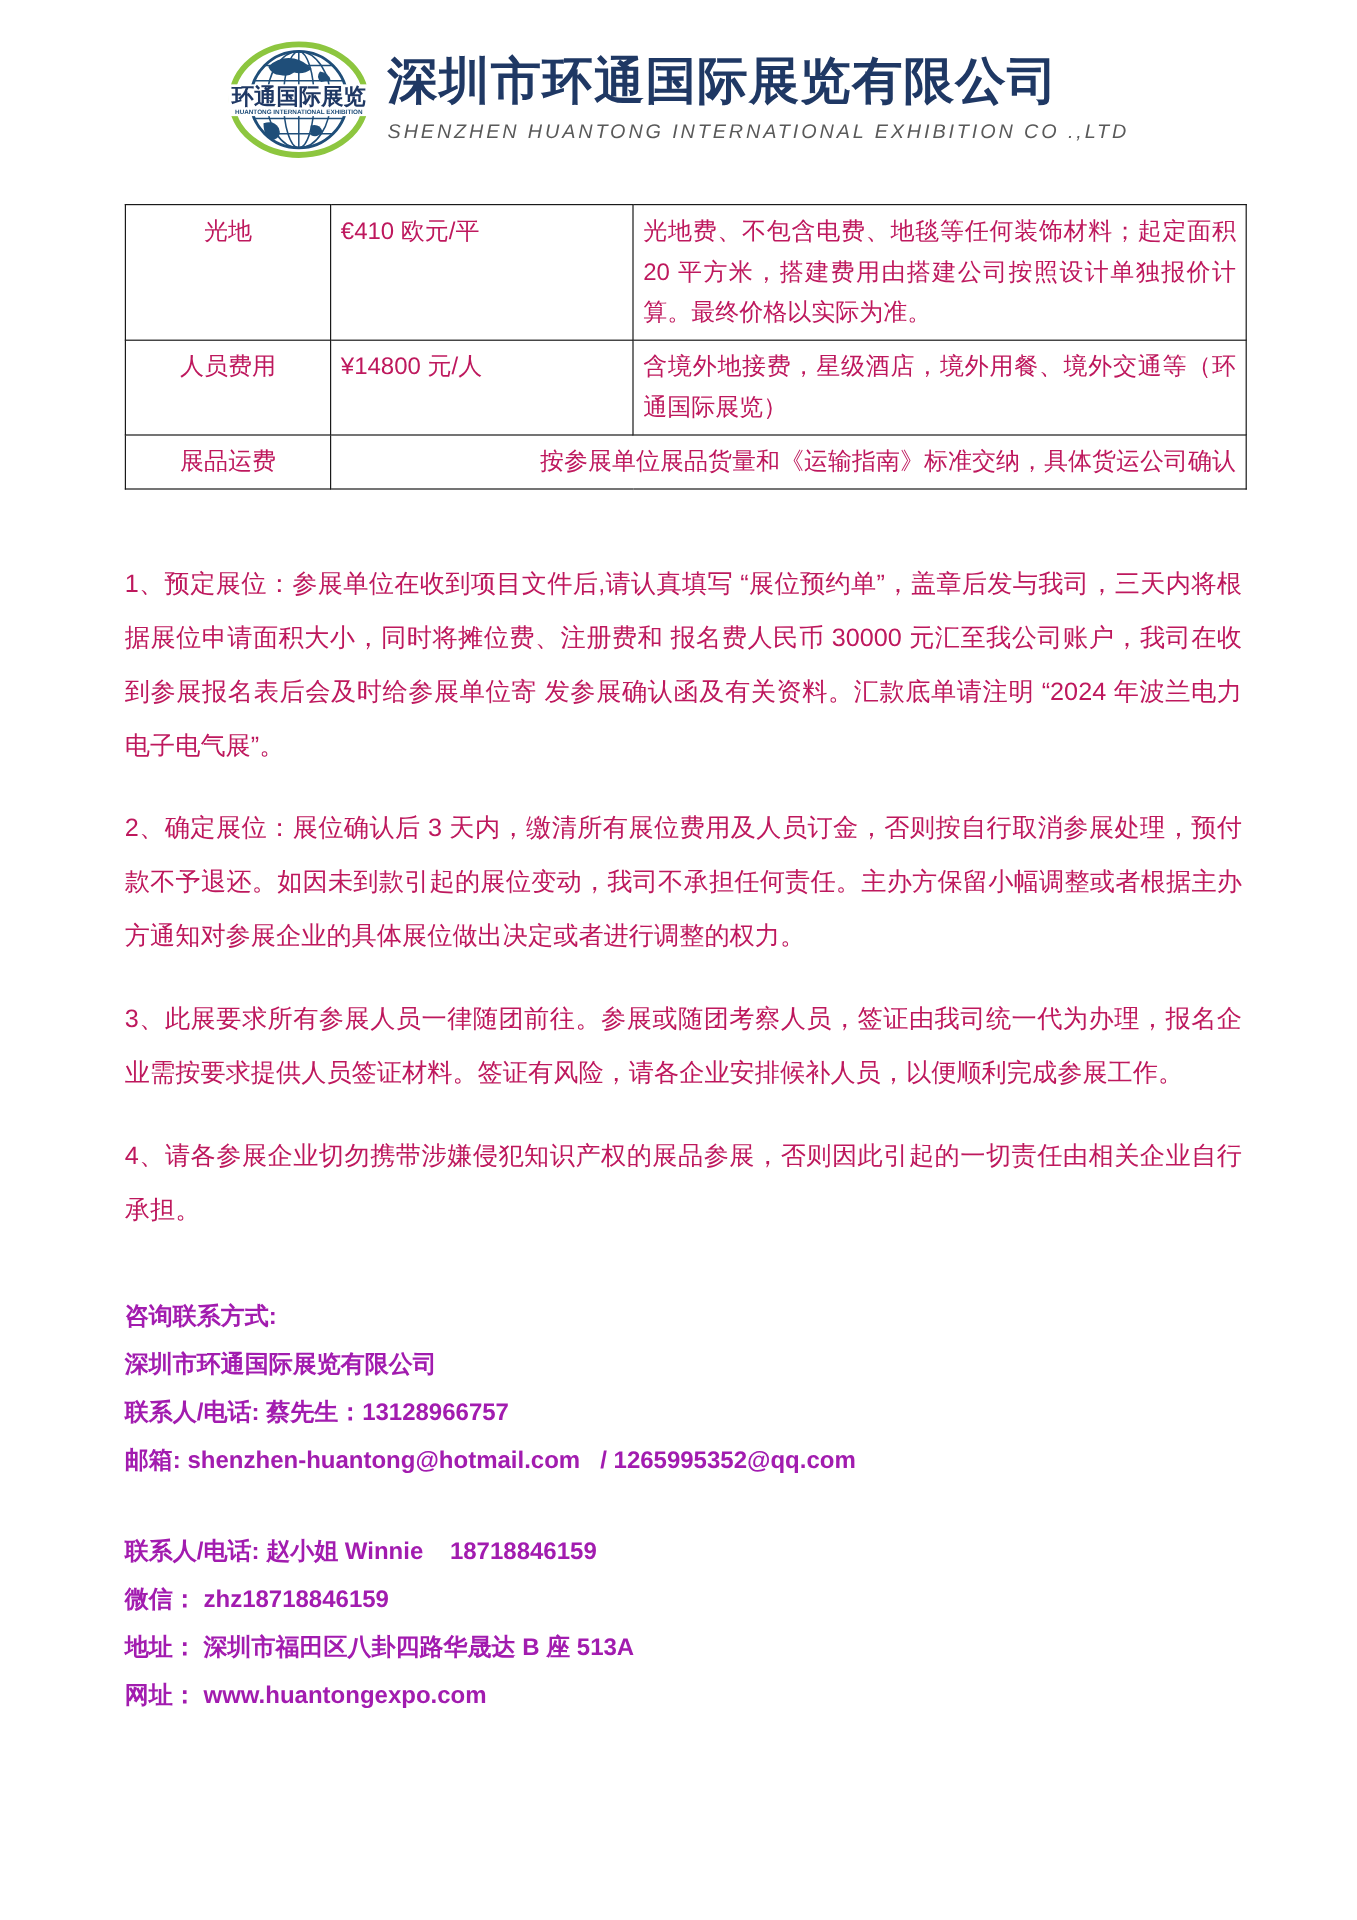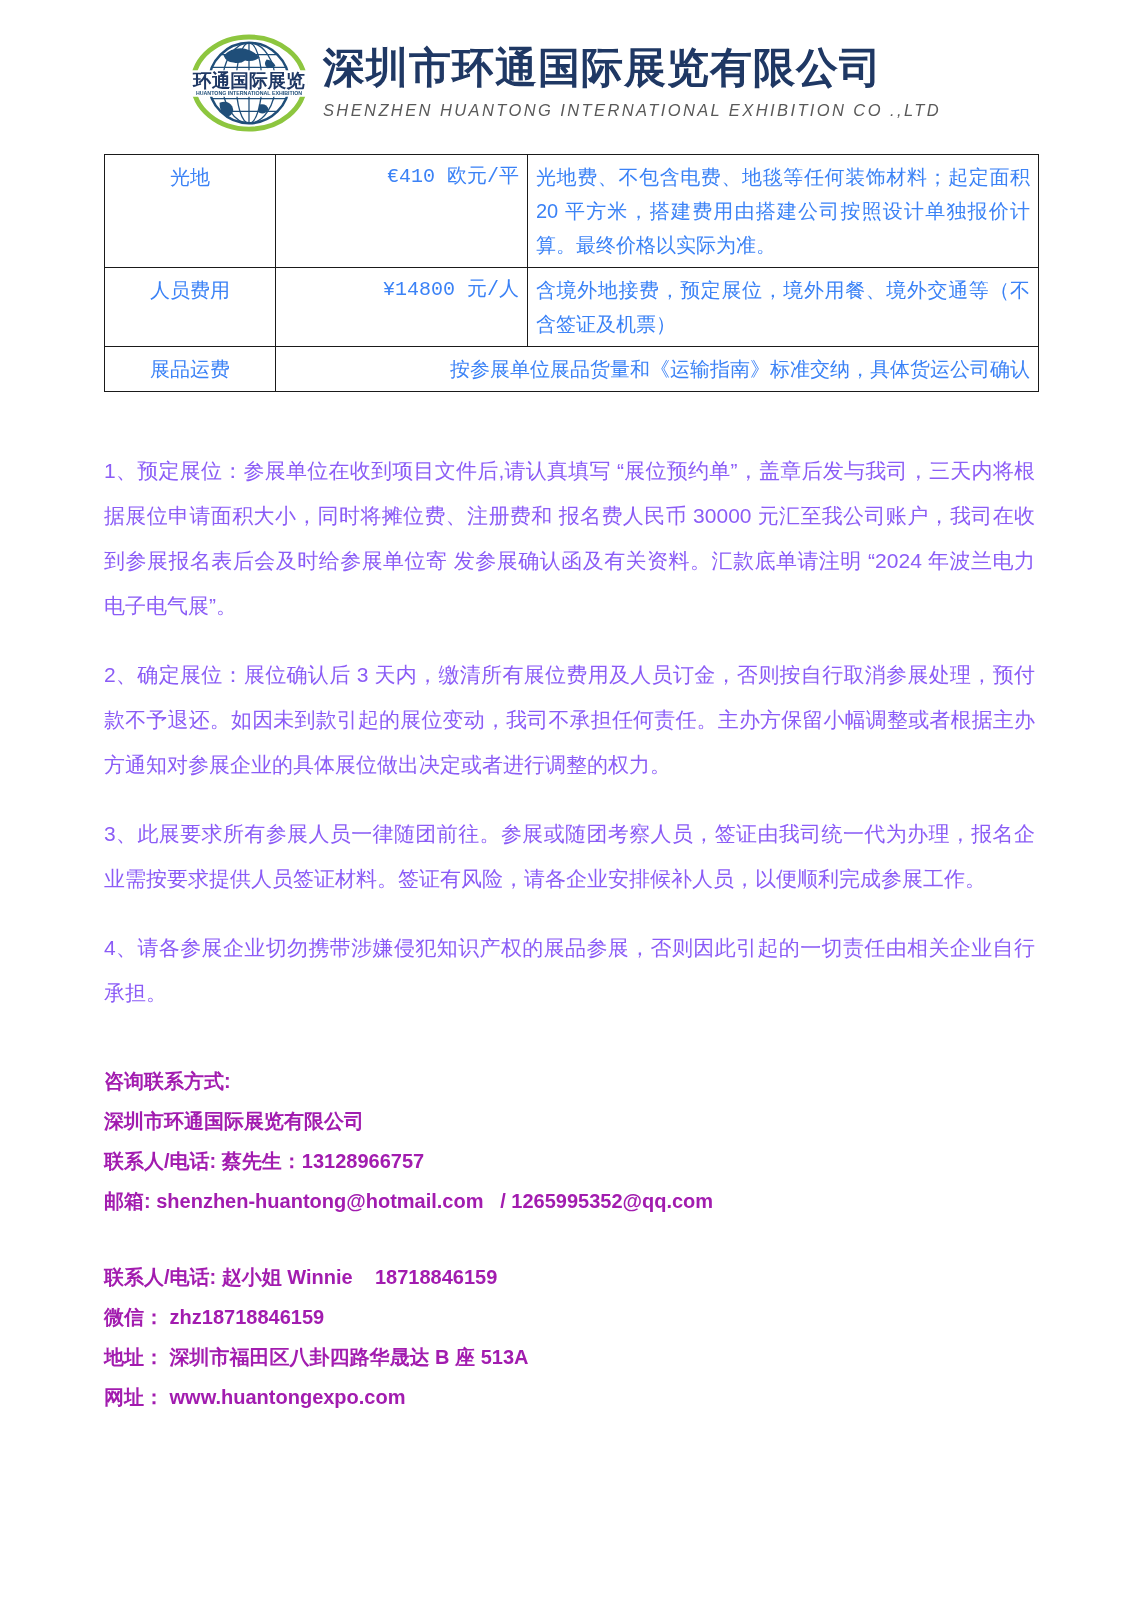--- a/index.html
+++ b/index.html
@@ -41,48 +41,48 @@
     font-style: italic;
     color: #595959;
     letter-spacing: 2.4px;
     white-space: nowrap;
   }
   
   table.pricing {
     border-collapse: collapse;
     table-layout: fixed;
     width: 935px;
-    margin: 18px 0 0 104px;
+    margin: 34px 0 0 104px;
     font-size: 20px;
-    color: #3b82f6;
+    color: #be185d;
   }
   table.pricing td {
     border: 1.5px solid #1a1a1a;
     vertical-align: top;
     line-height: 34px;
     padding: 5px 8px;
   }
   td.c-item  { text-align: center; padding-top: 12px; }
-  td.c-price { text-align: right; padding-top: 12px; font-family: Liberation Mono, monospace; }
+  td.c-price { text-align: left; padding-top: 12px; }
   td.c-note  { text-align: left; text-align: justify; }
   td.c-merged { text-align: right; }
   
   .section-heading {
     margin: 112px 0 0 104px;
     font-size: 22px;
     font-weight: bold;
     color: #000000;
   }
   .para {
     width: 931px;
     margin: 24px 0 0 104px;
     font-size: 21px;
     line-height: 45px;
     text-align: justify;
-    color: #8b5cf6;
+    color: #be185d;
   }
   .para:first-of-type { margin-top: 56px; }
   
   .contact {
     margin: 46px 0 0 104px;
     font-size: 20px;
     font-weight: bold;
     color: #a21caf;
   }
   .contact .line {
@@ -134,21 +134,21 @@
     </colgroup>
     <tbody>
       <tr>
         <td class="c-item">光地</td>
         <td class="c-price">€410 欧元/平</td>
         <td class="c-note">光地费、不包含电费、地毯等任何装饰材料；起定面积 20 平方米，搭建费用由搭建公司按照设计单独报价计算。最终价格以实际为准。</td>
       </tr>
       <tr>
         <td class="c-item">人员费用</td>
         <td class="c-price">¥14800 元/人</td>
-        <td class="c-note">含境外地接费，预定展位，境外用餐、境外交通等（不含签证及机票）</td>
+        <td class="c-note">含境外地接费，星级酒店，境外用餐、境外交通等（环通国际展览）</td>
       </tr>
       <tr>
         <td class="c-item">展品运费</td>
         <td class="c-merged" colspan="2">按参展单位展品货量和《运输指南》标准交纳，具体货运公司确认</td>
       </tr>
     </tbody>
   </table>
 
 
   <p class="para">1、预定展位：参展单位在收到项目文件后,请认真填写 “展位预约单”，盖章后发与我司，三天内将根据展位申请面积大小，同时将摊位费、注册费和 报名费人民币 30000 元汇至我公司账户，我司在收到参展报名表后会及时给参展单位寄 发参展确认函及有关资料。汇款底单请注明 “2024 年波兰电力电子电气展”。</p>

